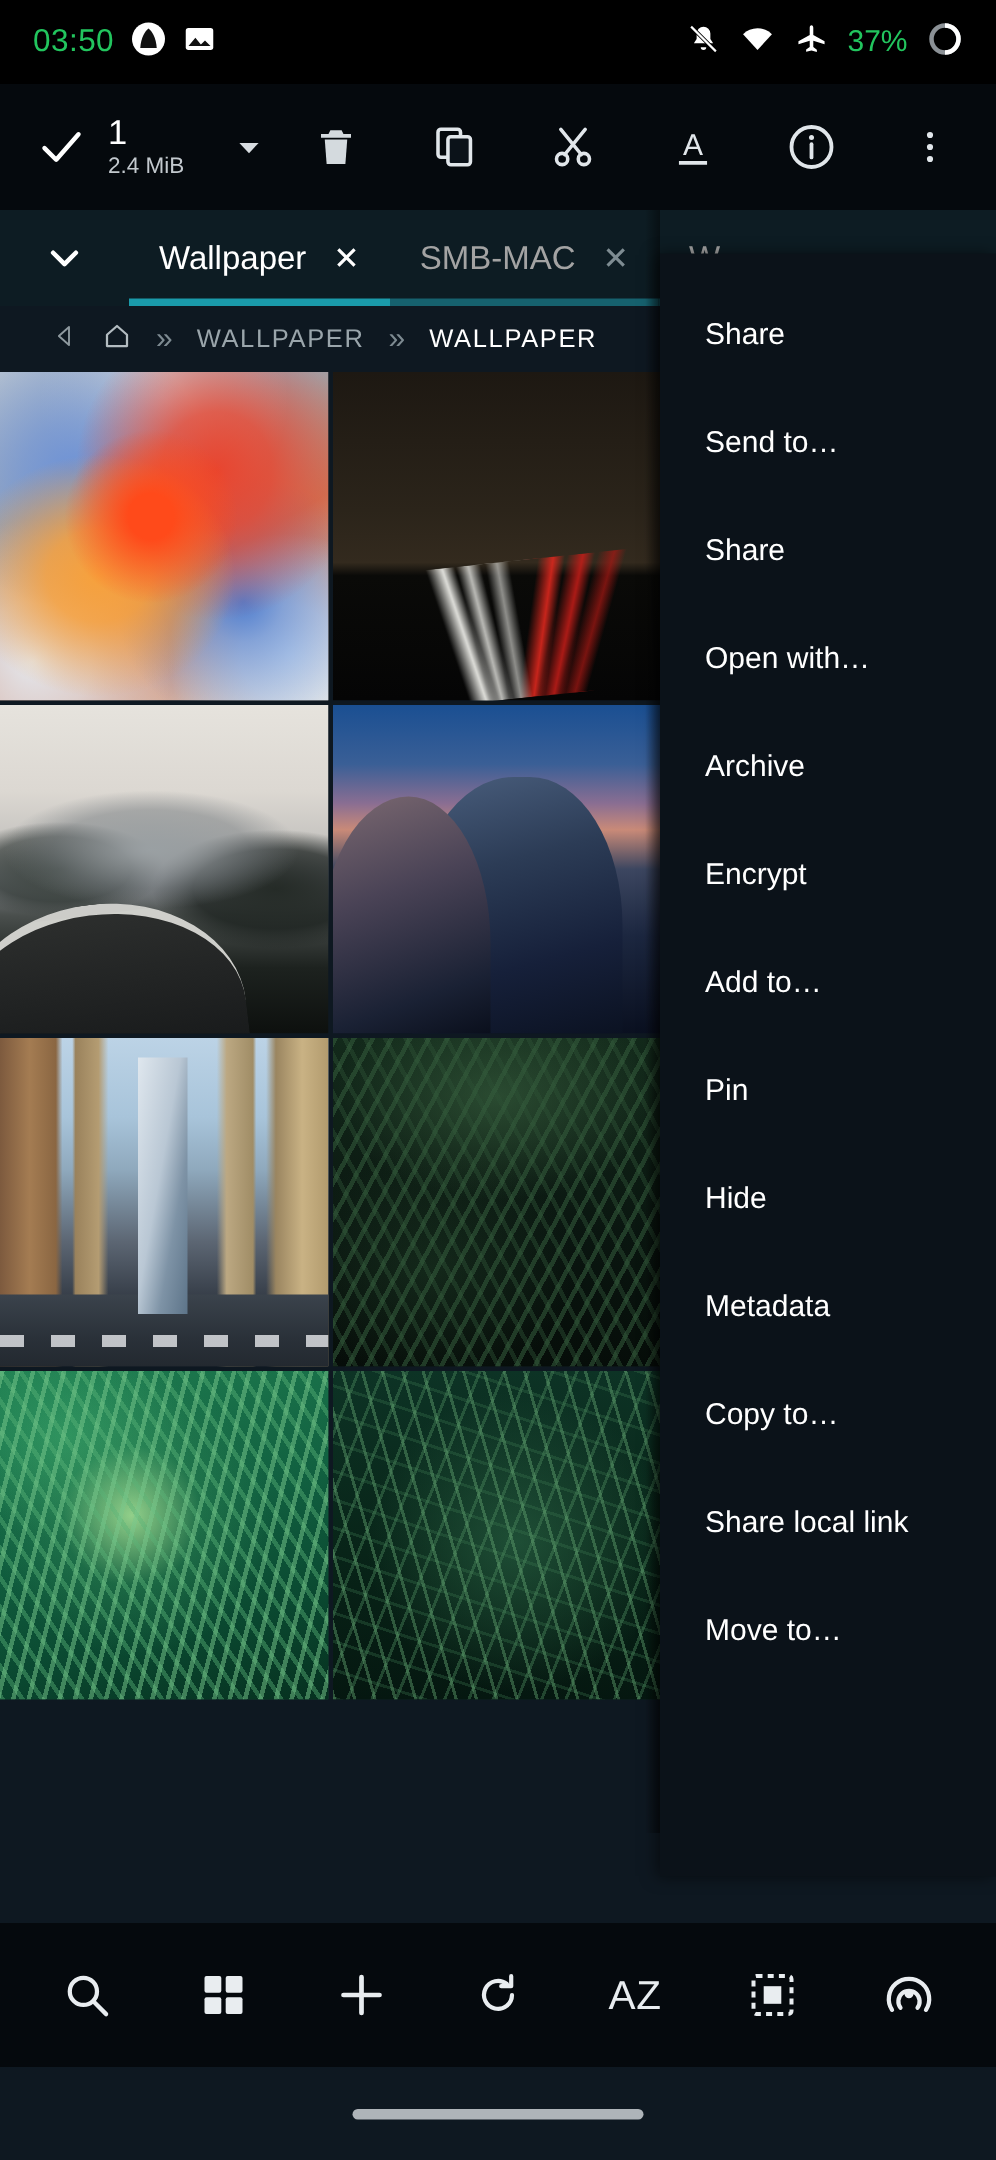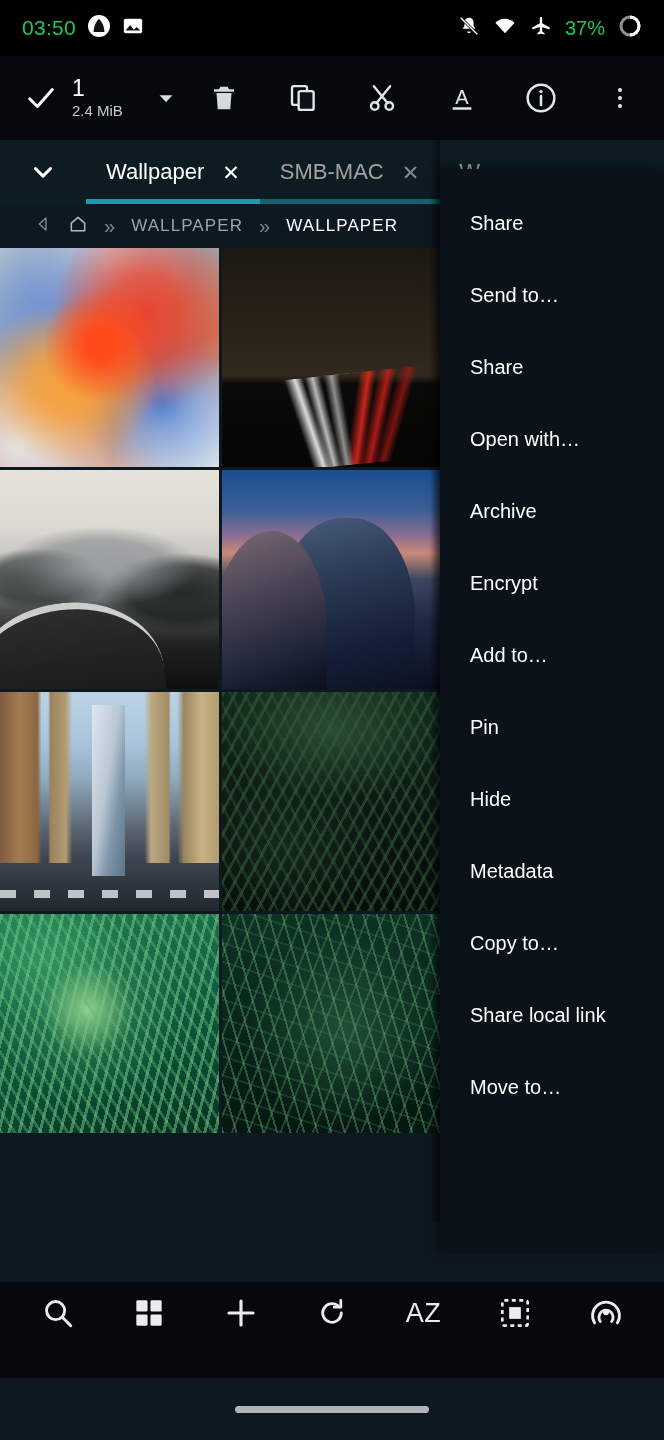--- a/index.html
+++ b/index.html
@@ -236,21 +236,21 @@
   .menu-scroll {
     position: absolute; right: 1px; top: 330px;
     width: 6px; height: 140px; background: #cfd4d8; border-radius: 3px;
   }
 
   
   .bottomnav {
     position: absolute; left: 0; bottom: 62px;
     width: 664px; height: 96px;
     background: #05090d;
-    display: flex; align-items: flex-start; justify-content: space-around;
+    display: flex; align-items: center; justify-content: space-around;
     padding: 0 12px;
     z-index: 30;
   }
   .bn-ic { width: 62px; height: 62px; display: flex; align-items: center; justify-content: center; }
   .az-text { color: #e9edf0; font-size: 27px; letter-spacing: .5px; font-weight: 400; }
 
   
   .gesturebar {
     position: absolute; left: 0; bottom: 0;
     width: 664px; height: 62px;

